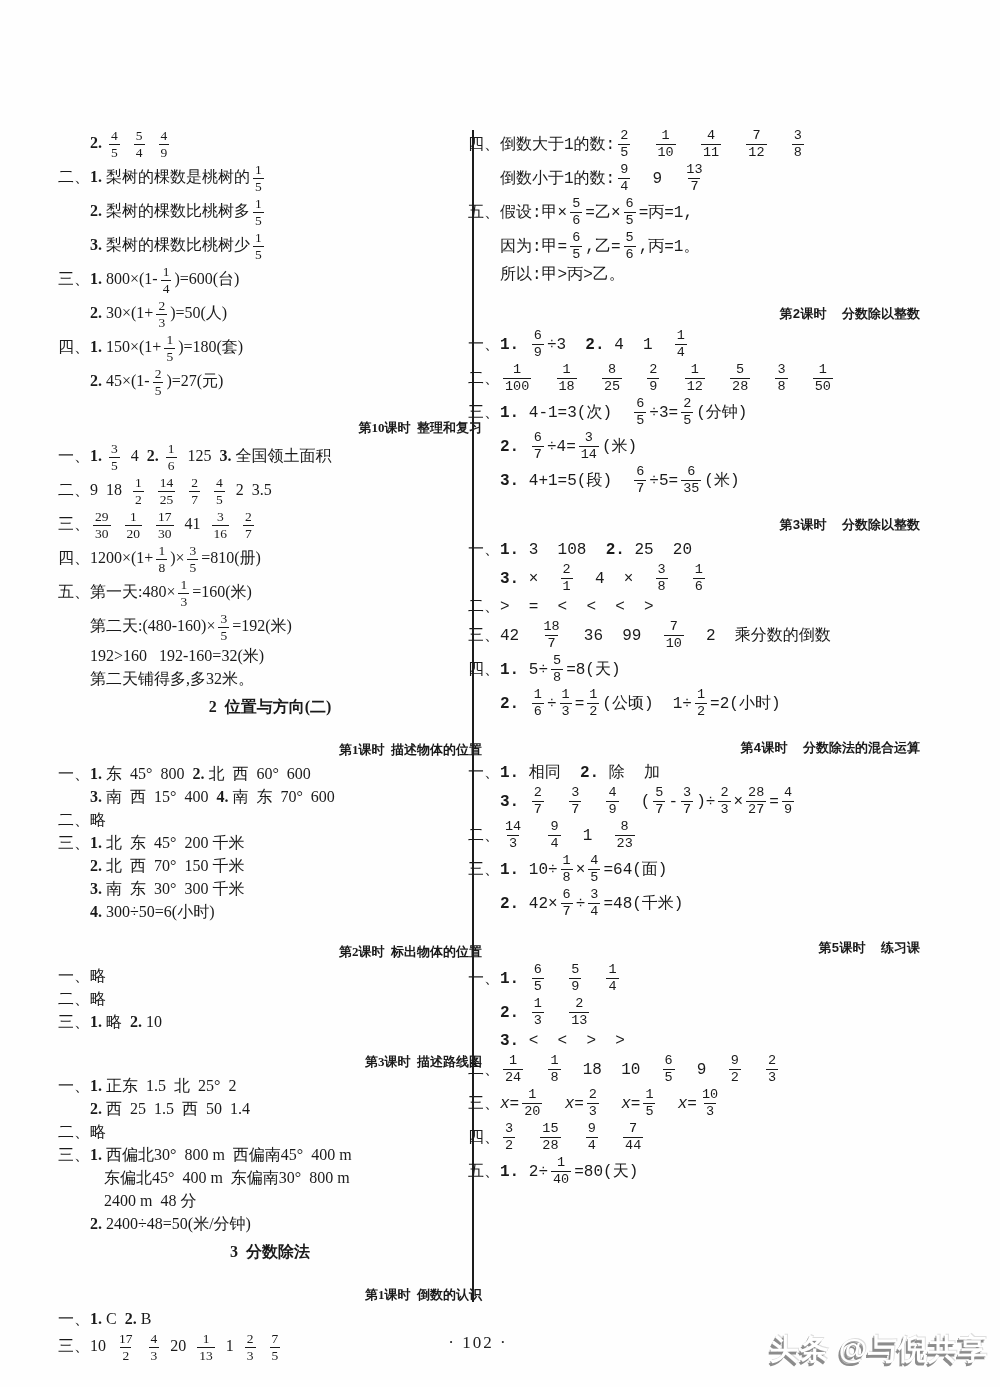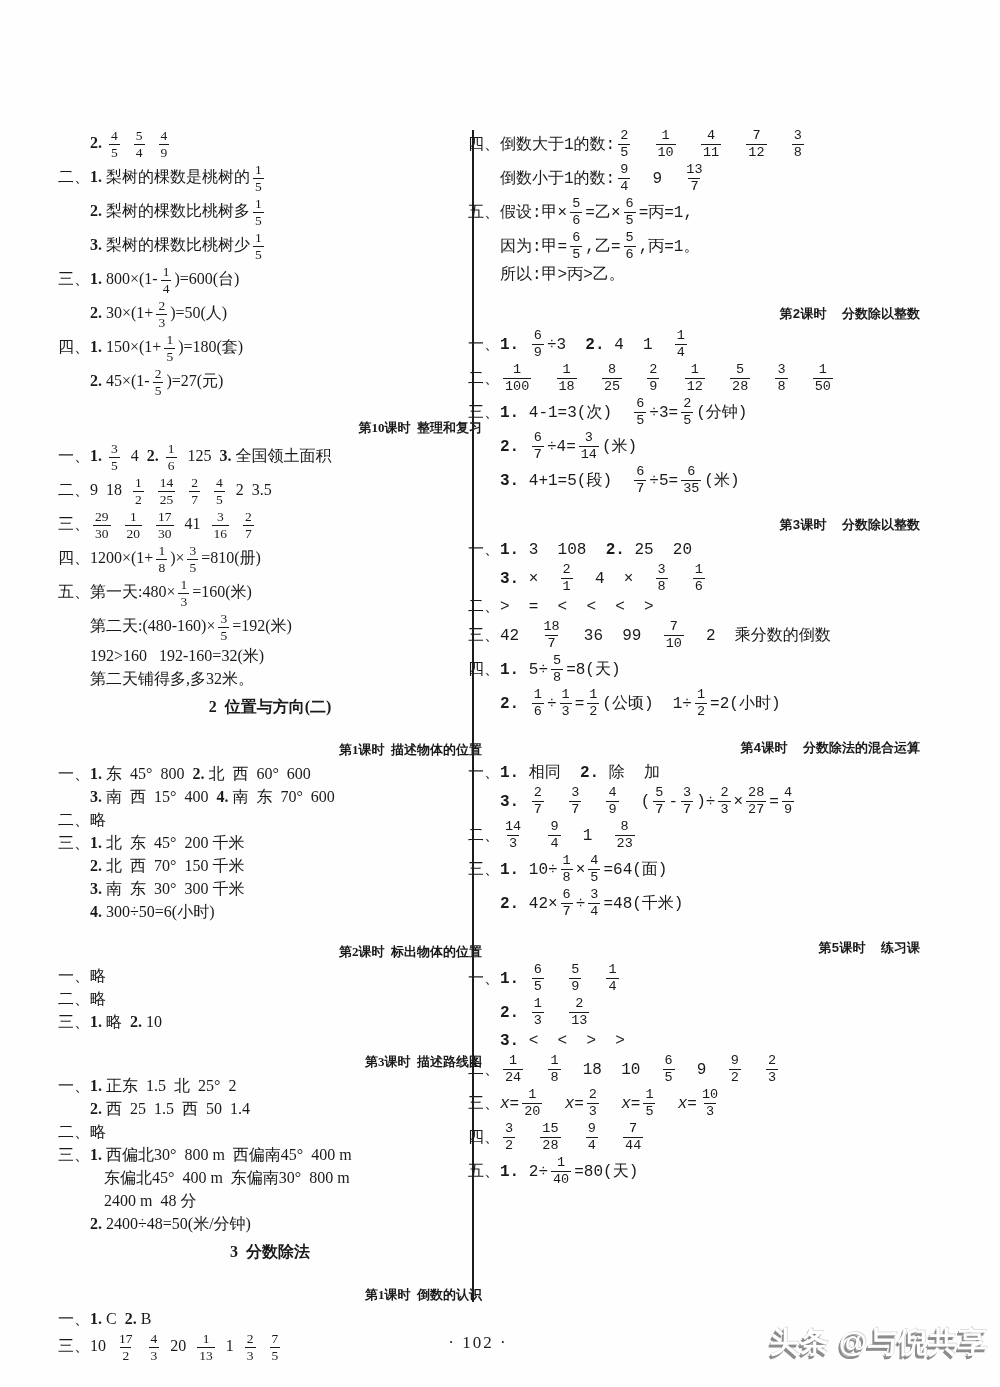--- a/index.html
+++ b/index.html
@@ -68,21 +68,21 @@
     position:absolute;
     left:0;right:0;bottom:34px;
     text-align:center;
     transform:translateX(-22px);
     font-size:17px;
     letter-spacing:2px;
     color:#222;
   }
   .watermark{
     position:absolute;
-    right:12px;bottom:24px;
+    right:12px;bottom:17px;
     font-family:"Liberation Sans","DejaVu Sans",sans-serif;
     font-weight:bold;
     font-size:29px;
     letter-spacing:1px;
     color:#ffffff;
     text-shadow:-2px 3px 0 #8c8c8c, 1px -1px 0 #dedede, -1px 1px 0 #a8a8a8;
   }
 </style>
 </head>
 <body>

